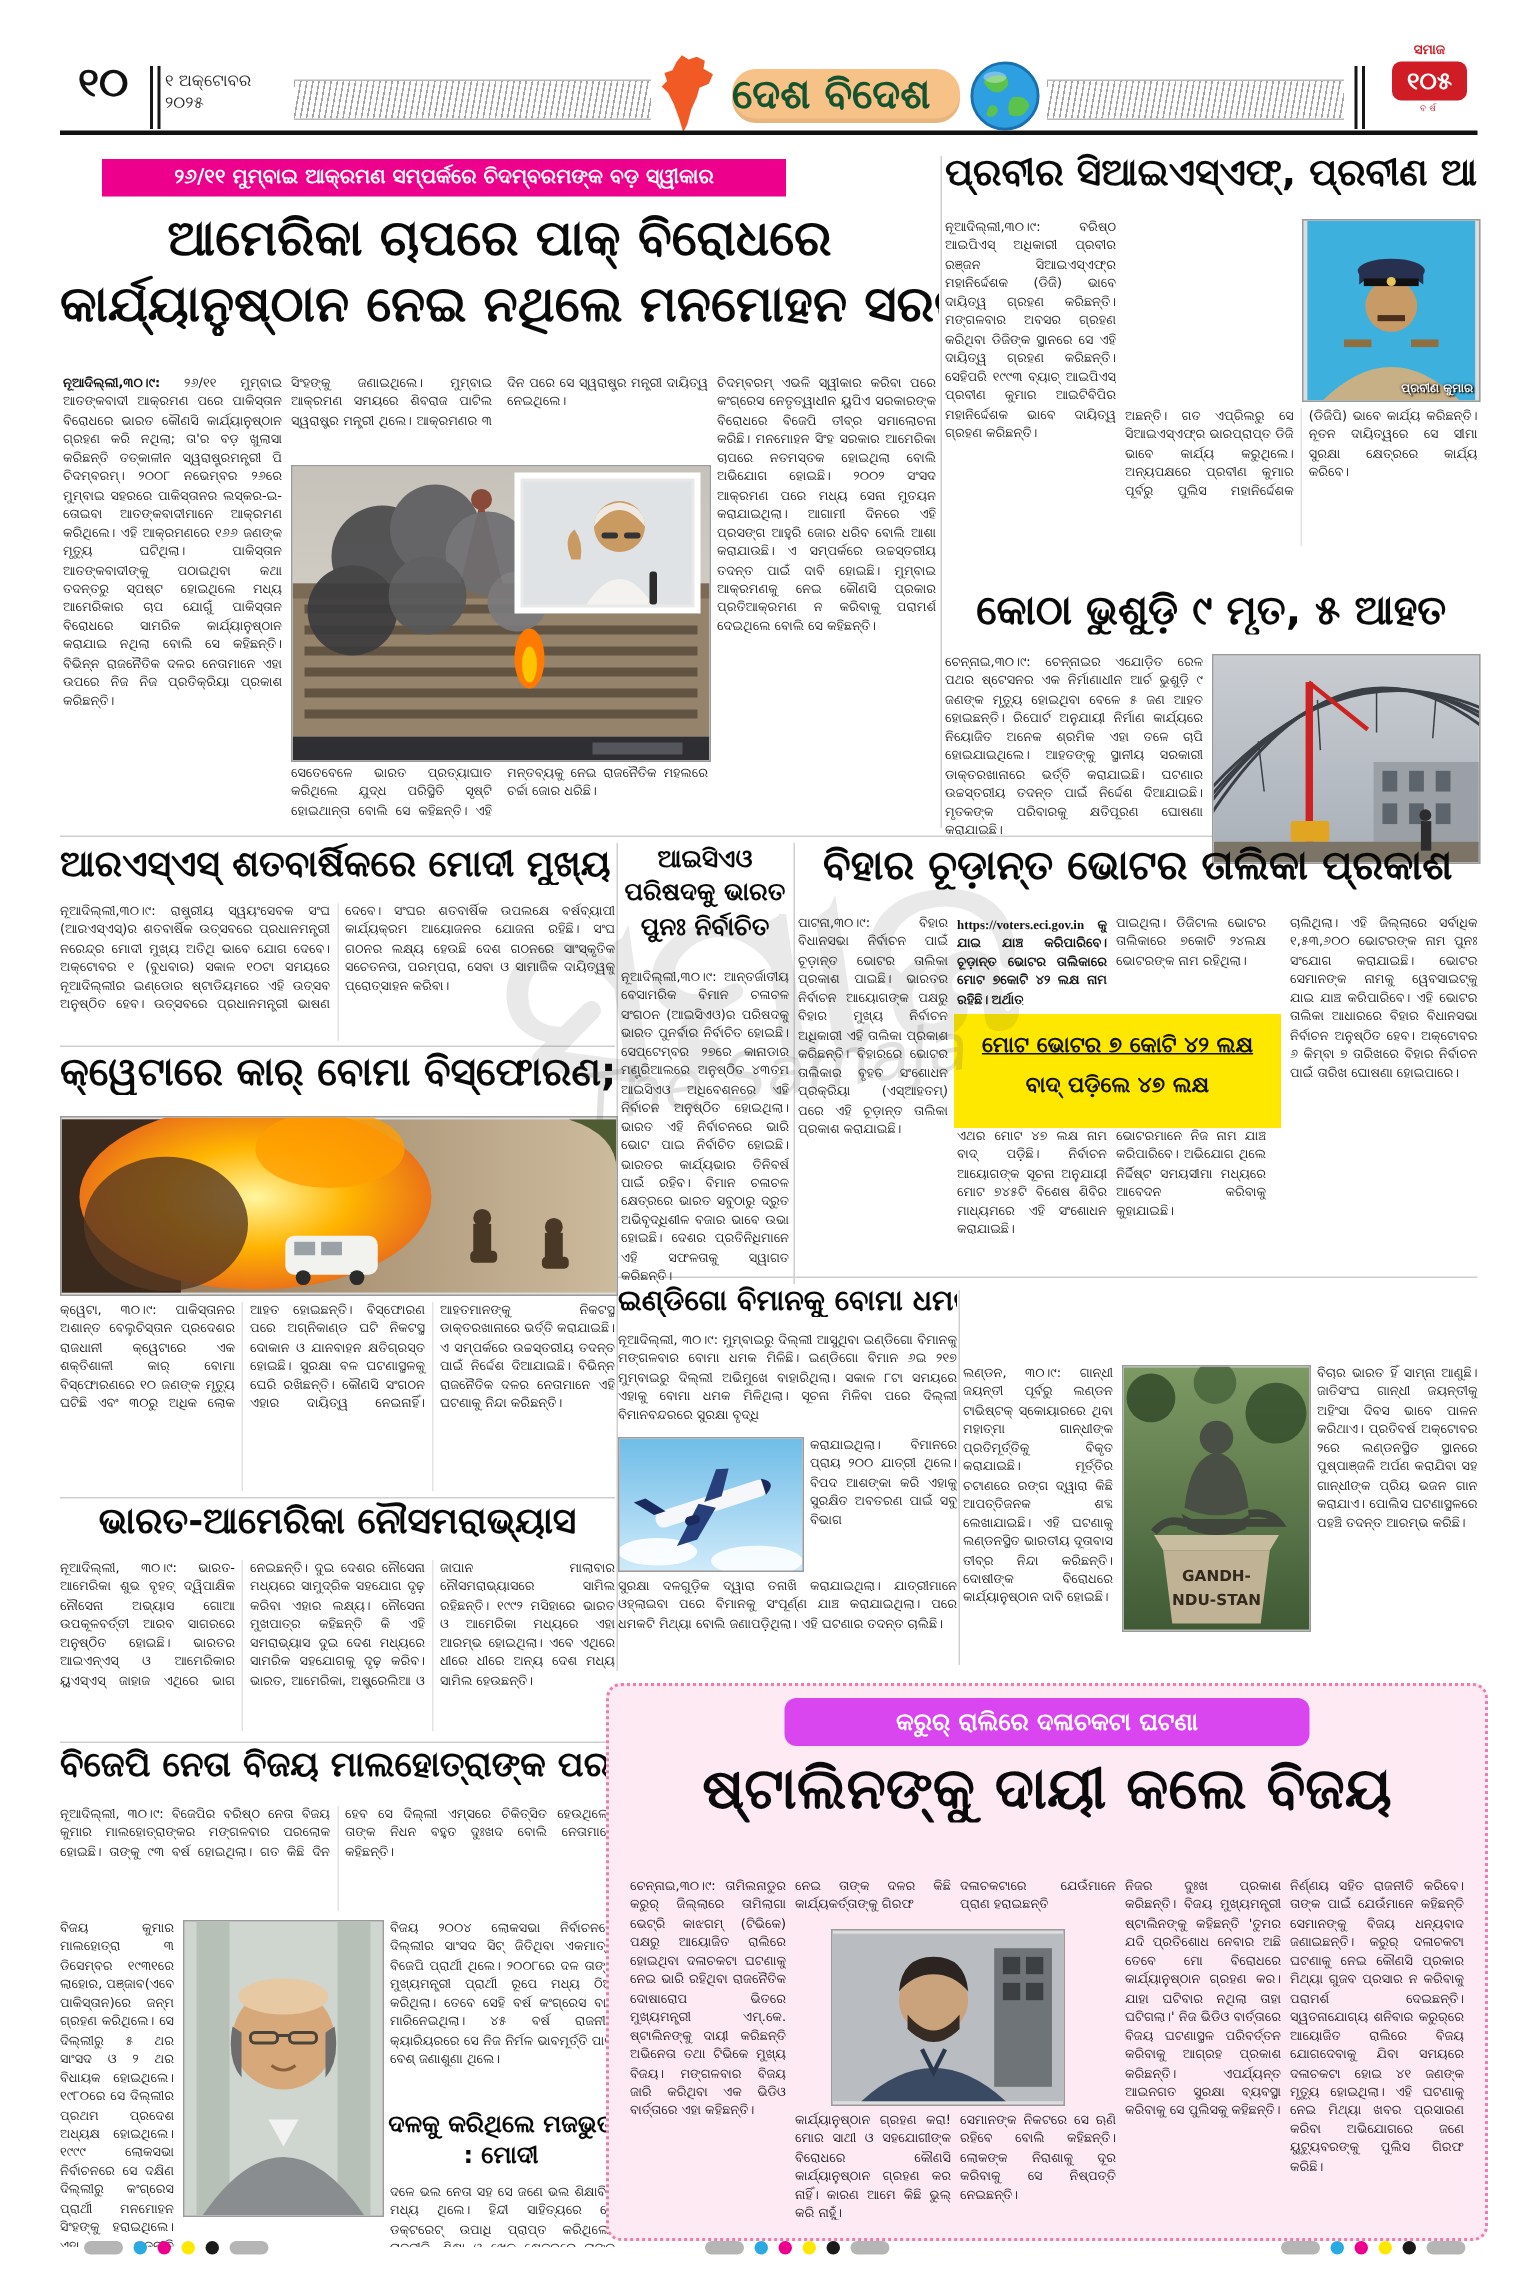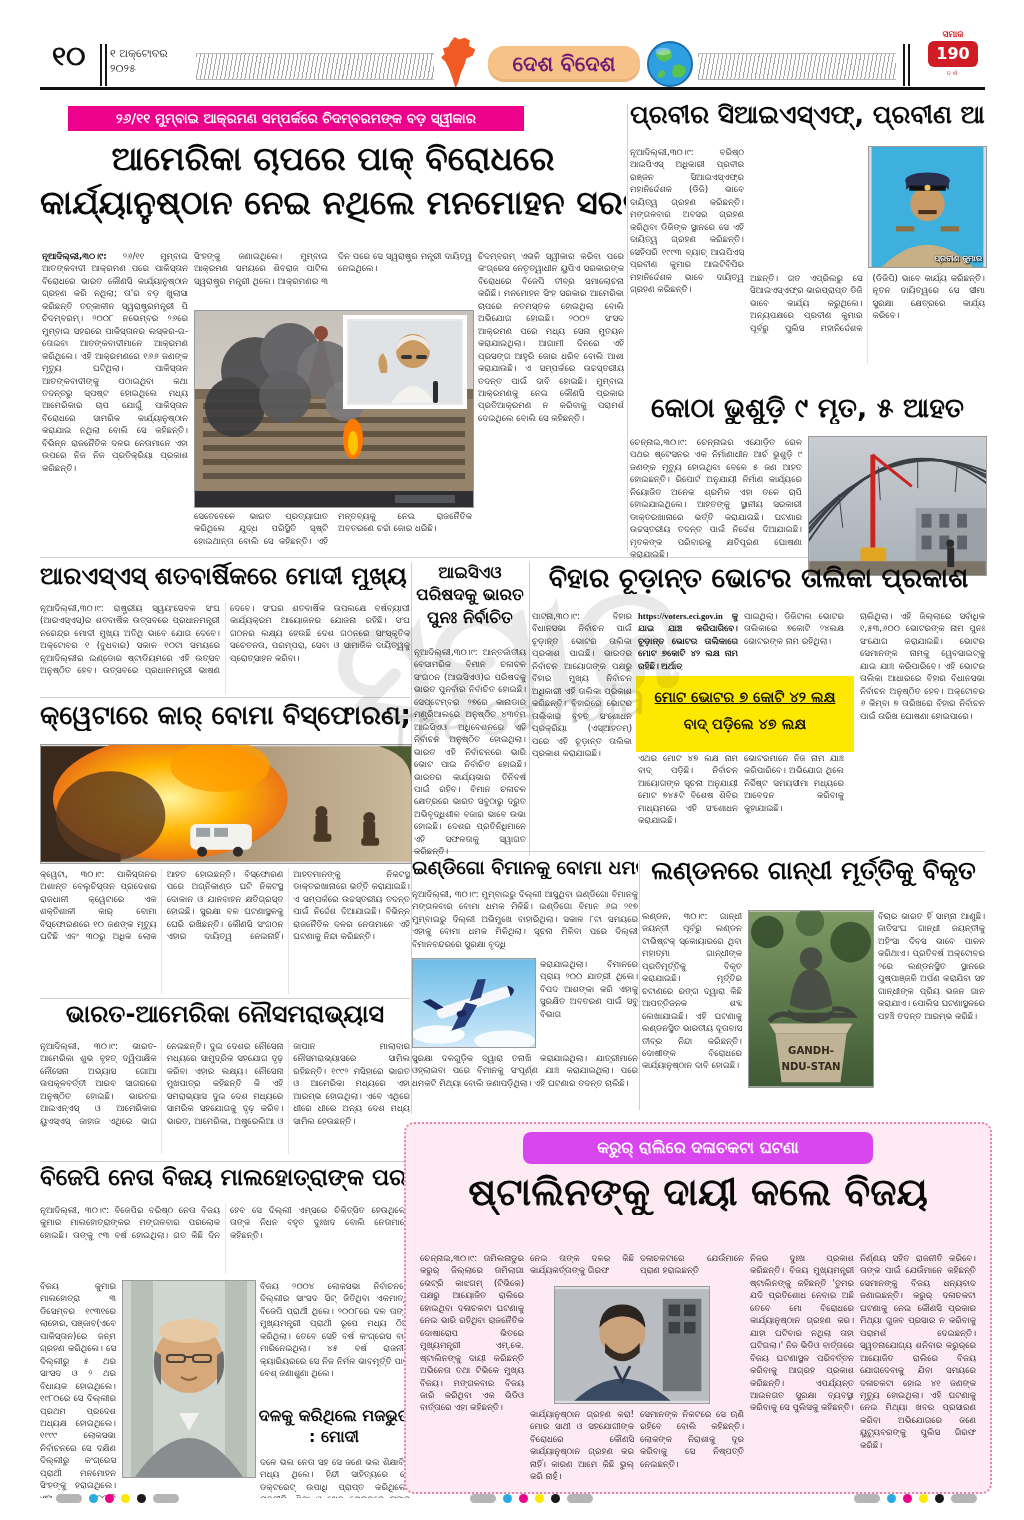--- a/index.html
+++ b/index.html
@@ -13,22 +13,22 @@
   .photo{border:1px solid #9a9a9a;overflow:hidden;background:#ddd;}
   .photo svg{display:block;}
   .cap{position:absolute;font-size:8px;font-weight:bold;color:#fff;text-shadow:0 0 2px #000,1px 1px 1px #000;}
   .cols2{column-count:2;column-gap:10px;column-rule:1px solid #e3e3e3;}
   .cols3{column-count:3;column-gap:10px;column-rule:1px solid #e3e3e3;}
   .hatch{background:repeating-linear-gradient(100deg,#8f8f8f 0 1px,transparent 1px 4px);
          border-top:1px solid #aaa;border-bottom:1px solid #aaa;opacity:.8;}
   .dbar{width:3px;border-left:2px solid #161616;border-right:2px solid #161616;}
   .kicker-main{background:#ec008c;color:#fff;font-weight:bold;font-size:13.5px;text-align:center;
                line-height:25px;white-space:nowrap;overflow:hidden;}
-  .pill{background:#f6c287;border-radius:16px;color:#701a75;font-weight:bold;font-size:21px;
-        text-align:center;line-height:36px;box-shadow:inset 0 -3px 0 rgba(0,0,0,.06);}
+  .pill{background:#f6c287;border-radius:16px;color:#14532d;font-weight:bold;font-size:27px;
+        text-align:left;line-height:36px;box-shadow:inset 0 -3px 0 rgba(0,0,0,.06);}
   .ybox{background:#ffe800;text-align:center;font-weight:bold;font-size:14.5px;color:#111;
         padding-top:8px;line-height:1.85;}
   .ybox .u{text-decoration:underline;}
   .pinkbox{background:#fdeaf2;border:2px dotted #e87fae;border-radius:10px;}
   .redpill{background:#d946ef;border-radius:8px;color:#fff;font-weight:bold;font-size:16px;
            text-align:center;line-height:32px;white-space:nowrap;overflow:hidden;}
   .quote{font-weight:bold;font-size:16px;line-height:1.3;text-align:center;color:#0a0a0a;}
   .wm{pointer-events:none;z-index:40;transform:rotate(-8deg);text-align:center;}
   .wm .big{font-size:150px;font-weight:bold;color:rgba(40,40,40,0.10);line-height:1;}
   .wm .script{font-size:44px;font-style:italic;color:rgba(70,70,70,0.16);margin-top:-40px;}
@@ -68,21 +68,21 @@
       <path fill="#5cc24e" d="M10,15 Q18,8 26,12 Q30,18 22,22 Q14,24 10,15 Z"></path>
       <path fill="#5cc24e" d="M30,26 Q40,24 42,32 Q38,42 28,38 Q26,30 30,26 Z"></path>
       <path fill="#5cc24e" d="M14,32 Q20,30 20,36 Q16,42 12,38 Z"></path>
       <ellipse cx="18" cy="12" rx="8" ry="4" fill="#ffffff" opacity="0.35"></ellipse>
     </svg>
   </div>
   <div class="abs hatch" style="left:698px;top:53px;width:198px;height:25px;"></div>
   <div class="abs dbar" style="left:903px;top:44px;height:42px;"></div>
   <div class="abs" style="left:922px;top:30px;width:62px;height:56px;">
     <div class="logo-top">ସମାଜ</div>
-    <div class="logo-red" style="margin:2px 6px;height:26px;">190</div>
+    <div class="logo-red" style="margin:2px 6px;height:26px;">୧୦୫</div>
     <div class="logo-sub">ବର୍ଷ</div>
   </div>
   <div class="abs rule" style="left:40px;top:87px;width:945px;height:3px;"></div>
 
   <div class="abs wm" style="left:210px;top:580px;width:620px;height:320px;">
     <div class="big">ସମାଜ</div>
     <div class="script">The Samaja</div>
   </div>
 
   <div class="abs sep" style="left:627px;top:104px;width:1px;height:448px;"></div>
@@ -144,21 +144,21 @@
           <circle cx="218" cy="40" r="17" fill="#c99a62"></circle>
           <path d="M201,40 Q218,18 235,40 Q235,26 218,24 Q201,26 201,40 Z" fill="#efe9e2"></path>
           <rect x="206" y="44" width="11" height="4" rx="2" fill="#333"></rect>
           <rect x="221" y="44" width="11" height="4" rx="2" fill="#333"></rect>
           <path d="M196,92 Q218,58 240,92 Z" fill="#f4f2ee"></path>
           <rect x="238" y="70" width="5" height="22" rx="2" fill="#2b2b2b"></rect>
           <path d="M186,62 q-6,-14 2,-20 q6,8 4,20 Z" fill="#c99a62"></path>
         </g>
       </svg>
     </div>
-    <div class="abs bt" style="left:154px;top:406px;width:278px;height:42px;column-count:2;column-gap:10px;">ସେତେବେଳେ ଭାରତ ପ୍ରତ୍ୟାଘାତ କରିଥିଲେ ଯୁଦ୍ଧ ପରିସ୍ଥିତି ସୃଷ୍ଟି ହୋଇଥାନ୍ତା ବୋଲି ସେ କହିଛନ୍ତି। ଏହି ମନ୍ତବ୍ୟକୁ ନେଇ ରାଜନୈତିକ ଅବତରଣେ ଚର୍ଚ୍ଚା ଜୋର ଧରିଛି।</div>
+    <div class="abs bt" style="left:154px;top:406px;width:278px;height:42px;column-count:2;column-gap:10px;">ସେତେବେଳେ ଭାରତ ପ୍ରତ୍ୟାଘାତ କରିଥିଲେ ଯୁଦ୍ଧ ପରିସ୍ଥିତି ସୃଷ୍ଟି ହୋଇଥାନ୍ତା ବୋଲି ସେ କହିଛନ୍ତି। ଏହି ମନ୍ତବ୍ୟକୁ ନେଇ ରାଜନୈତିକ ମହଲରେ ଚର୍ଚ୍ଚା ଜୋର ଧରିଛି।</div>
     <div class="abs bt" style="left:438px;top:146px;width:146px;height:300px;">ଚିଦମ୍ବରମ୍ ଏଭଳି ସ୍ୱୀକାର କରିବା ପରେ କଂଗ୍ରେସ ନେତୃତ୍ୱାଧୀନ ୟୁପିଏ ସରକାରଙ୍କ ବିରୋଧରେ ବିଜେପି ତୀବ୍ର ସମାଲୋଚନା କରିଛି। ମନମୋହନ ସିଂହ ସରକାର ଆମେରିକା ଚାପରେ ନତମସ୍ତକ ହୋଇଥିଲା ବୋଲି ଅଭିଯୋଗ ହୋଇଛି। ୨୦୦୨ ସଂସଦ ଆକ୍ରମଣ ପରେ ମଧ୍ୟ ସେନା ମୁତୟନ କରାଯାଇଥିଲା। ଆଗାମୀ ଦିନରେ ଏହି ପ୍ରସଙ୍ଗ ଆହୁରି ଜୋର ଧରିବ ବୋଲି ଆଶା କରାଯାଉଛି। ଏ ସମ୍ପର୍କରେ ଉଚ୍ଚସ୍ତରୀୟ ତଦନ୍ତ ପାଇଁ ଦାବି ହୋଇଛି। ମୁମ୍ବାଇ ଆକ୍ରମଣକୁ ନେଇ କୌଣସି ପ୍ରକାର ପ୍ରତିଆକ୍ରମଣ ନ କରିବାକୁ ପରାମର୍ଶ ଦେଇଥିଲେ ବୋଲି ସେ କହିଛନ୍ତି।</div>
   </div>
 
   <div class="abs" style="left:630px;top:100px;width:355px;height:266px;">
     <div class="abs hl" style="left:0;top:0;width:355px;font-size:25px;">ପ୍ରବୀର ସିଆଇଏସ୍ଏଫ୍, ପ୍ରବୀଣ ଆଇଟିବିପି ଡିଜି</div>
     <div class="abs bt" style="left:0;top:46px;width:114px;height:216px;">ନୂଆଦିଲ୍ଲୀ,୩୦।୯: ବରିଷ୍ଠ ଆଇପିଏସ୍ ଅଧିକାରୀ ପ୍ରବୀର ରଞ୍ଜନ ସିଆଇଏସ୍ଏଫ୍‌ର ମହାନିର୍ଦ୍ଦେଶକ (ଡିଜି) ଭାବେ ଦାୟିତ୍ୱ ଗ୍ରହଣ କରିଛନ୍ତି। ମଙ୍ଗଳବାର ଅବସର ଗ୍ରହଣ କରିଥିବା ଡିଜିଙ୍କ ସ୍ଥାନରେ ସେ ଏହି ଦାୟିତ୍ୱ ଗ୍ରହଣ କରିଛନ୍ତି। ସେହିପରି ୧୯୯୩ ବ୍ୟାଚ୍ ଆଇପିଏସ୍ ପ୍ରବୀଣ କୁମାର ଆଇଟିବିପିର ମହାନିର୍ଦ୍ଦେଶକ ଭାବେ ଦାୟିତ୍ୱ ଗ୍ରହଣ କରିଛନ୍ତି।</div>
     <div class="abs photo" style="left:238px;top:46px;width:117px;height:120px;">
       <svg width="117" height="120" viewBox="0 0 110 118">
         <rect width="110" height="118" fill="#3db0dd"></rect>
         <path d="M10,118 Q55,74 100,118 Z" fill="#c8b086"></path>
@@ -304,21 +304,20 @@
           <path d="M22,38 L12,26 L20,26 L30,38 Z" fill="#1b2a5e"></path>
           <rect x="40" y="46" width="10" height="6" rx="3" fill="#1b2a5e"></rect>
         </g>
       </svg>
     </div>
     <div class="abs bt" style="left:128px;top:102px;width:98px;height:88px;">କରାଯାଇଥିଲା। ବିମାନରେ ପ୍ରାୟ ୨୦୦ ଯାତ୍ରୀ ଥିଲେ। ବିପଦ ଆଶଙ୍କା କରି ଏହାକୁ ସୁରକ୍ଷିତ ଅବତରଣ ପାଇଁ ସବୁ ବିଭାଗ</div>
     <div class="abs bt" style="left:0;top:196px;width:226px;height:60px;">ସୁରକ୍ଷା ଦଳଗୁଡ଼ିକ ଦ୍ୱାରା ତନାଖି କରାଯାଇଥିଲା। ଯାତ୍ରୀମାନେ ଓହ୍ଲାଇବା ପରେ ବିମାନକୁ ସଂପୂର୍ଣ୍ଣ ଯାଞ୍ଚ କରାଯାଇଥିଲା। ପରେ ଧମକଟି ମିଥ୍ୟା ବୋଲି ଜଣାପଡ଼ିଥିଲା। ଏହି ଘଟଣାର ତଦନ୍ତ ଚାଲିଛି।</div>
   </div>
 
   <div class="abs" style="left:642px;top:856px;width:343px;height:256px;">
-    <div class="abs hl" style="left:0;top:0;width:343px;font-size:25px;">ଲଣ୍ଡନରେ ଗାନ୍ଧୀ ମୂର୍ତ୍ତିକୁ ବିକୃତ</div>
     <div class="abs bt" style="left:0;top:54px;width:100px;height:198px;">ଲଣ୍ଡନ, ୩୦।୯: ଗାନ୍ଧୀ ଜୟନ୍ତୀ ପୂର୍ବରୁ ଲଣ୍ଡନ ଟାଭିଷ୍ଟକ୍ ସ୍କୋୟାରରେ ଥିବା ମହାତ୍ମା ଗାନ୍ଧୀଙ୍କ ପ୍ରତିମୂର୍ତ୍ତିକୁ ବିକୃତ କରାଯାଇଛି। ମୂର୍ତ୍ତିର ଚଟାଣରେ ରଙ୍ଗ ଦ୍ୱାରା କିଛି ଆପତ୍ତିଜନକ ଶବ୍ଦ ଲେଖାଯାଇଛି। ଏହି ଘଟଣାକୁ ଲଣ୍ଡନସ୍ଥିତ ଭାରତୀୟ ଦୂତାବାସ ତୀବ୍ର ନିନ୍ଦା କରିଛନ୍ତି। ଦୋଷୀଙ୍କ ବିରୋଧରେ କାର୍ଯ୍ୟାନୁଷ୍ଠାନ ଦାବି ହୋଇଛି।</div>
     <div class="abs photo" style="left:106px;top:54px;width:124px;height:176px;">
       <svg width="124" height="176" viewBox="0 0 122 172">
         <defs>
           <linearGradient id="park" x1="0" y1="0" x2="0" y2="1">
             <stop offset="0" stop-color="#7d9a64"></stop>
               <stop offset="1" stop-color="#3f5a35"></stop>
           </linearGradient>
         </defs>
         <rect width="122" height="172" fill="url(#park)"></rect>

